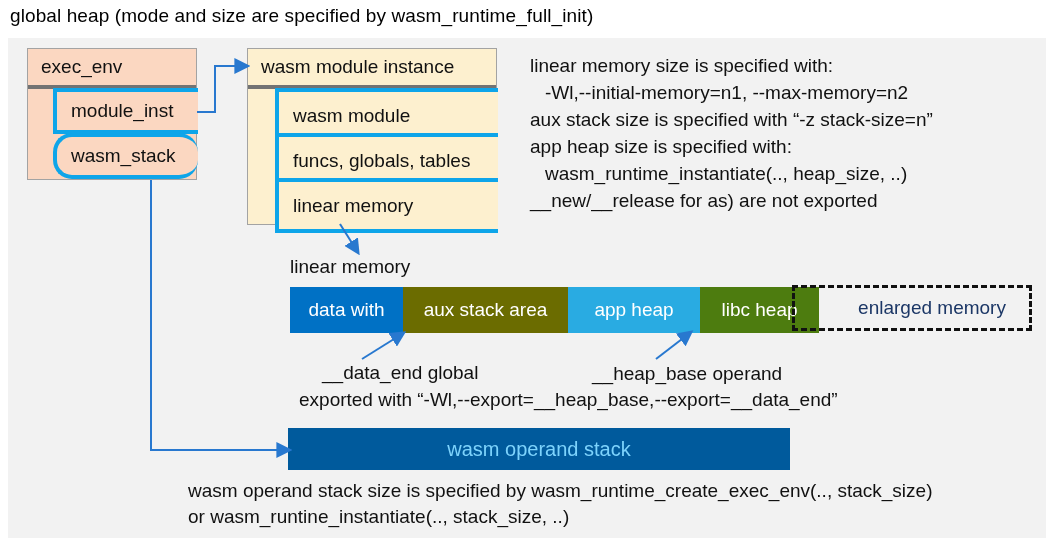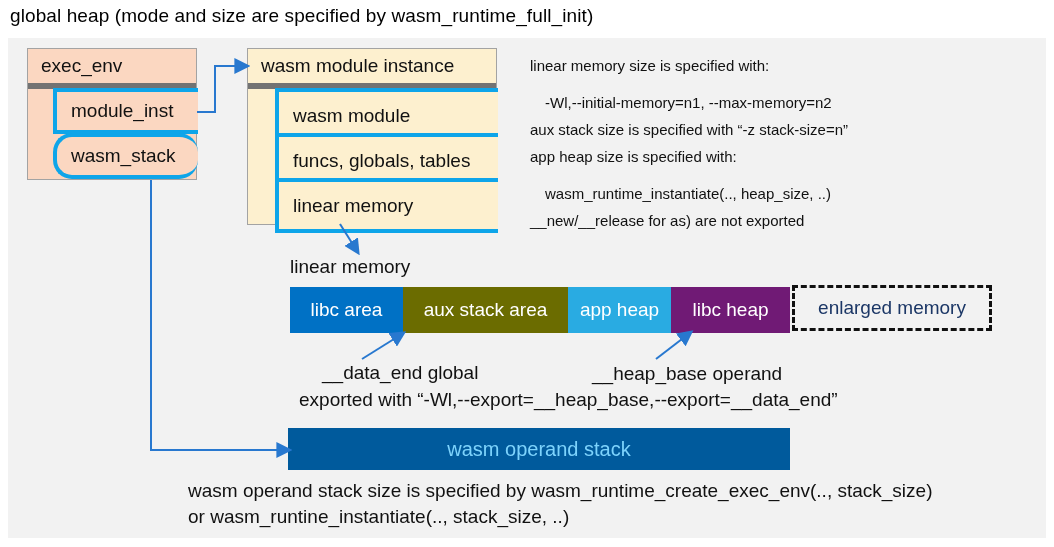--- a/index.html
+++ b/index.html
@@ -16,52 +16,52 @@
     position:absolute; left:8px; top:38px; width:1038px; height:500px;
     background:#f2f2f2;
   }
   
   .struct { position:absolute; border:1px solid #a3a3a3; box-sizing:border-box; }
   .exec-env { left:27px; top:48px; width:170px; height:132px; background:#fbd7c1; }
   .mod-inst-outer { left:247px; top:48px; width:250px; height:177px; background:#fdf0cf; }
   .struct-header {
     position:absolute; left:0; top:0; right:0; height:40px;
     display:flex; align-items:center; padding-left:13px; font-size:19px;
-    border-bottom:6px solid #737373; box-sizing:border-box;
+    border-bottom:4px solid #737373; box-sizing:border-box;
   }
   .sub-box {
     position:absolute; border:4px solid #0ea5e9; box-sizing:border-box;
     display:flex; align-items:center; padding-left:14px; font-size:19px;
   }
   .exec-env .sub-box { left:25px; width:145px; height:46px; background:#fbd7c1; border-right:none; }
   .exec-sub-0 { top:39px; }
   .exec-sub-1 { top:84px;border-radius:19px; }
   .mod-inst-outer .sub-box { left:27px; width:223px; height:55px; background:#fdf0cf; border-right:none; }
   .mi-sub-0 { top:39px; }
   .mi-sub-1 { top:84px; }
   .mi-sub-2 { top:129px; }
   
   .notes-right { position:absolute; left:530px; top:52px; width:515px; }
-  .note-line { font-size:15px; line-height:27px; white-space:nowrap; }
-  .note-line.indent { padding-left:15px;margin-top:10px; }
+  .note-line { font-size:19px; line-height:27px; white-space:nowrap; }
+  .note-line.indent { padding-left:15px; }
   
   .lm-label { position:absolute; left:290px; top:256px; font-size:19px; }
   .mem-bar { position:absolute; left:290px; top:287px; height:46px; display:flex; }
   .seg {
     height:46px; display:flex; align-items:center; justify-content:center;
     color:#ffffff; font-size:19px; box-sizing:border-box; white-space:nowrap;
   }
   .seg-data   { width:113px; background:#0071c5; }
   .seg-aux    { width:165px; background:#6b6c00; }
-  .seg-app    { width:103px; background:#29abe2; }
-  .seg-libc   { width:119px; background:#701a75; }
+  .seg-app    { width:132px; background:#29abe2; }
+  .seg-libc   { width:119px; background:#4d7c0f; }
   .enlarged {
     position:absolute; left:792px; top:285px; width:194px; height:40px;
     border:3px dashed #111111; display:flex; align-items:center; justify-content:center;
-    color:#1c3766; font-size:19px; background:transparent; white-space:nowrap;
+    color:#1c3766; font-size:19px; background:transparent; white-space:nowrap;padding-left:40px;
   }
   
   .ann { position:absolute; font-size:19px; white-space:nowrap; }
   .ann-data-end  { left:322px; top:362px; }
   .ann-heap-base { left:592px; top:363px; }
   .ann-export    { left:299px; top:389px; }
   
   .op-stack {
     position:absolute; left:288px; top:428px; width:502px; height:42px;
     background:#005a9c; color:#7dd3fc; display:flex; align-items:center;
@@ -98,21 +98,21 @@
     <div class="note-line">linear memory size is specified with:</div>
     <div class="note-line indent">-Wl,--initial-memory=n1, --max-memory=n2</div>
     <div class="note-line">aux stack size is specified with “-z stack-size=n”</div>
     <div class="note-line">app heap size is specified with:</div>
     <div class="note-line indent">wasm_runtime_instantiate(.., heap_size, ..)</div>
     <div class="note-line">__new/__release for as) are not exported</div>
   </div>
 
   <div class="lm-label">linear memory</div>
   <div class="mem-bar">
-    <div class="seg seg-data">libc area</div>
+    <div class="seg seg-data">data with</div>
     <div class="seg seg-aux">aux stack area</div>
     <div class="seg seg-app">app heap</div>
     <div class="seg seg-libc">libc heap</div>
   </div>
   <div class="enlarged">enlarged memory</div>
 
   <div class="ann ann-data-end">__data_end global</div>
   <div class="ann ann-heap-base">__heap_base operand</div>
   <div class="ann ann-export">exported with “-Wl,--export=__heap_base,--export=__data_end”</div>
 

